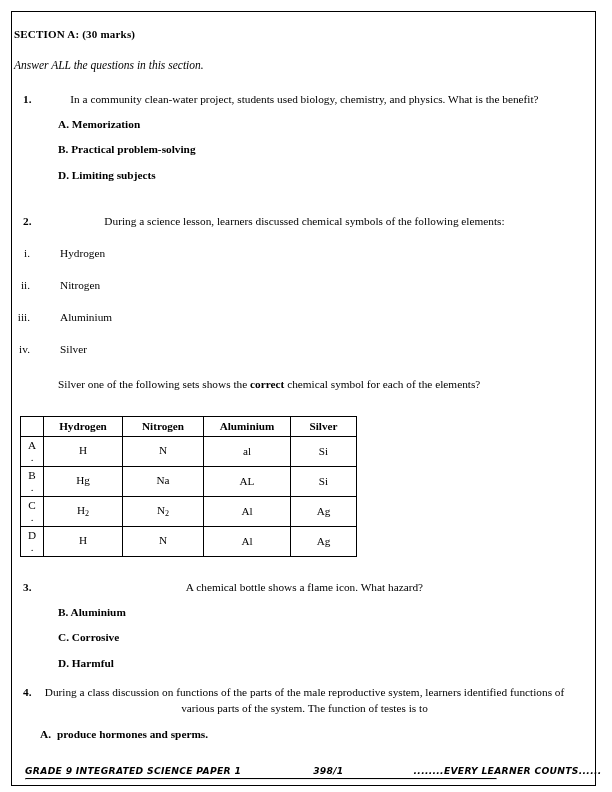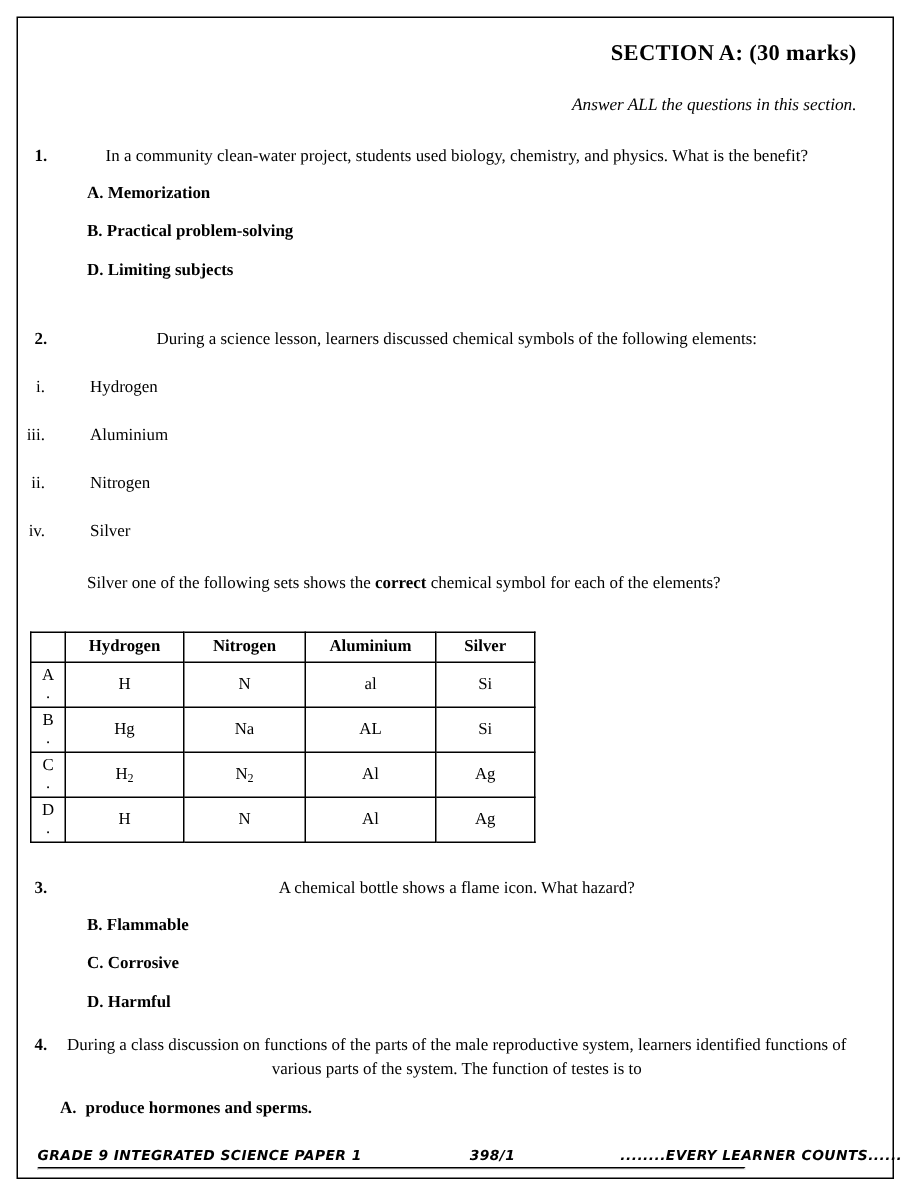--- a/index.html
+++ b/index.html
@@ -32,28 +32,28 @@
     left: 0;
     top: 0;
     width: 585px;
     height: 775px;
     box-sizing: border-box;
     padding: 0 14px;
   }
 
   
   .section-title {
-    text-align: right;
-    font-weight: bold;
-    font-size: 15px;
+    text-align: left;
+    font-weight: bold;
+    font-size: 11px;
     letter-spacing: .2px;
     margin-top: 28px;
   }
   .section-instruction {
-    text-align: right;
+    text-align: left;
     font-style: italic;
     font-size: 11.5px;
     margin-top: 19px;
   }
 
   
   .question {
     position: relative;
     font-size: 11.3px;
     line-height: 1.42;
@@ -213,26 +213,26 @@
 
   <div class="question" style="margin-top:30px;">
     <span class="q-num">2.</span>
     <div class="q-stem">During a science lesson, learners discussed chemical symbols of the following elements:</div>
     <ul class="roman-list">
       <li>
         <span class="rn">i.</span>
         <span>Hydrogen</span>
       </li>
       <li>
+        <span class="rn">ii.</span>
+        <span>Nitrogen</span>
+      </li>
+      <li>
         <span class="rn">iii.</span>
         <span>Aluminium</span>
-      </li>
-      <li>
-        <span class="rn">ii.</span>
-        <span>Nitrogen</span>
       </li>
       <li>
         <span class="rn">iv.</span>
         <span>Silver</span>
       </li>
     </ul>
     <div class="q2-follow"><span>Silver one of the following sets shows the </span><b>correct</b><span> chemical symbol for each of the elements?</span></div>
   </div>
 
   <div class="sym-table-wrap">
@@ -288,21 +288,21 @@
           <td>Ag</td>
         </tr>
       </tbody>
     </table>
   </div>
 
   <div class="question" style="margin-top:22px;">
     <span class="q-num">3.</span>
     <div class="q-stem">A chemical bottle shows a flame icon. What hazard?</div>
     <ul class="options">
-      <li>B. Flammable</li>
+      <li>B. Aluminium</li>
       <li>C. Corrosive</li>
       <li>D. Harmful</li>
     </ul>
   </div>
 
   <div class="question" style="margin-top:13px;">
     <span class="q-num">4.</span>
     <div class="q-stem">During a class discussion on functions of the parts of the male reproductive system, learners identified functions of various parts of the system. The function of testes is to</div>
     <ul class="options opts-wide">
       <li>

